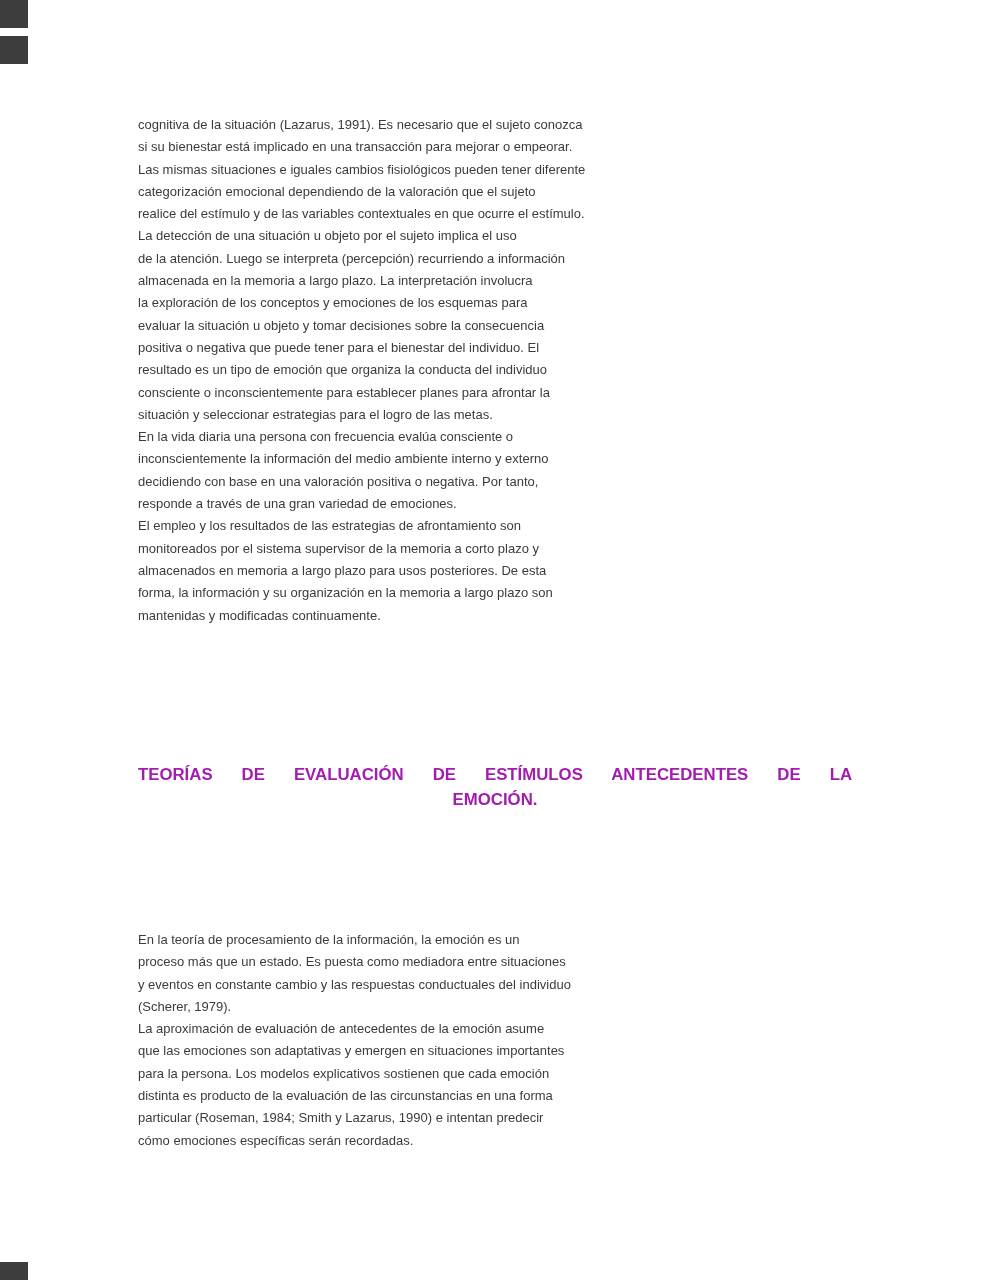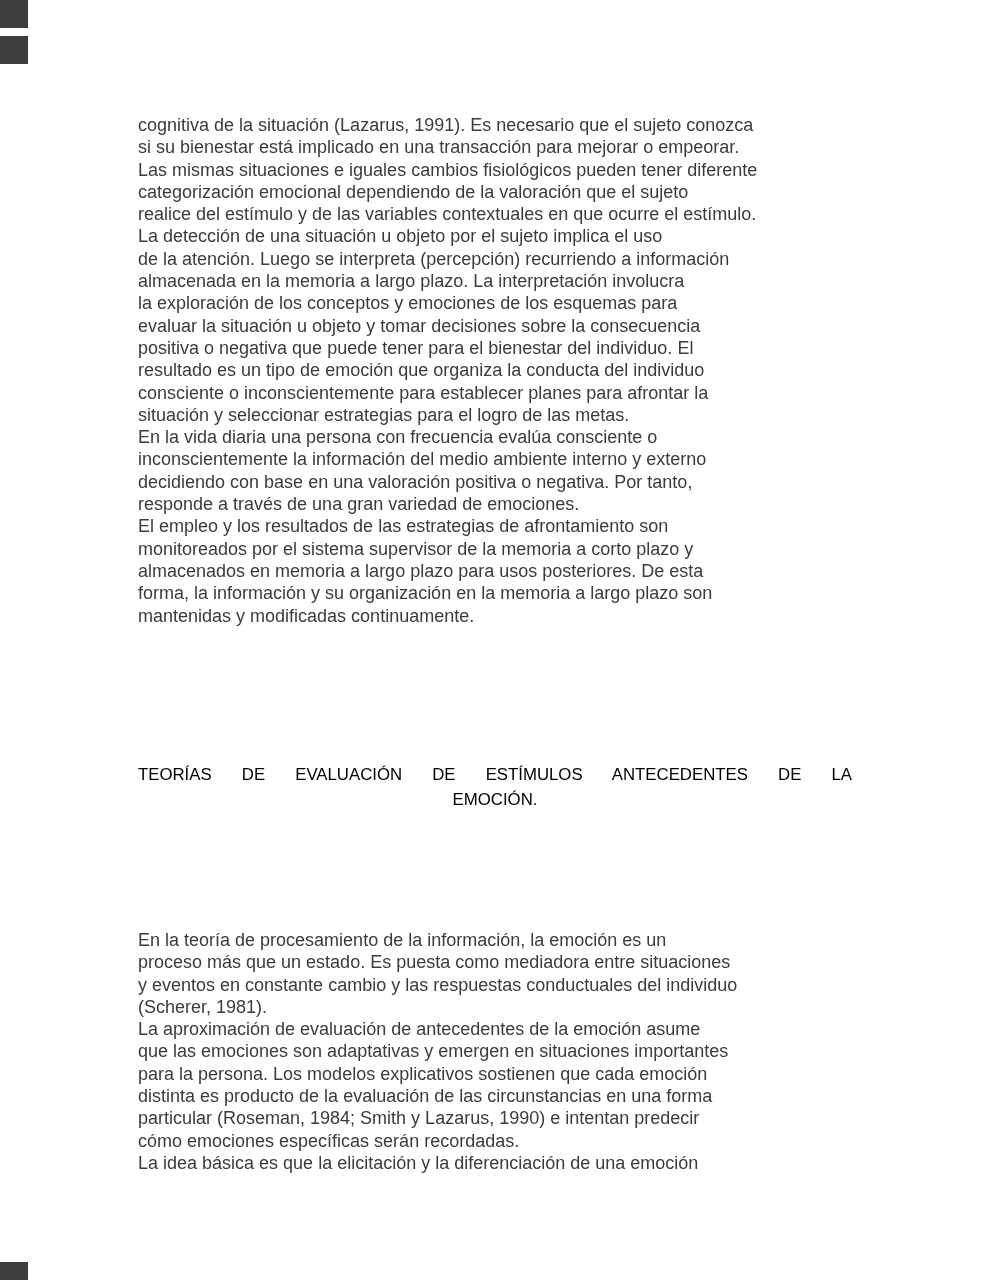--- a/index.html
+++ b/index.html
@@ -25,37 +25,37 @@
   }
   .ef-top-1 { top: 0; height: 28px; }
   .ef-top-2 { top: 36px; height: 28px; }
   .ef-bottom { top: 1262px; height: 18px; }
 
   .text-block {
     position: absolute;
     left: 138px;
     width: 760px;
     color: #3b3b3b;
-    font-size: 18px;
+    font-size: 13px;
     line-height: 22.3px;
     font-weight: 400;
   }
   .para { white-space: pre-line; }
   .body1 { top: 114px; }
   .body2 { top: 929px; }
 
   .heading {
     position: absolute;
     left: 138px;
     width: 714px;
     top: 762px;
-    color: #000000;
+    color: #a21caf;
     font-size: 16.8px;
     line-height: 25px;
-    font-weight: 400;
+    font-weight: 700;
   }
   .heading-line1 {
     text-align: justify;
     text-align-last: justify;
   }
   .heading-line2 { text-align: center; }
 </style>
 </head>
 <body>
 
@@ -93,23 +93,22 @@
 
   <div class="heading">
     <div class="heading-line1">TEORÍAS DE EVALUACIÓN DE ESTÍMULOS ANTECEDENTES DE LA</div>
     <div class="heading-line2">EMOCIÓN.</div>
   </div>
 
   <div class="text-block body2">
     <p class="para">En la teoría de procesamiento de la información, la emoción es un
 proceso más que un estado. Es puesta como mediadora entre situaciones
 y eventos en constante cambio y las respuestas conductuales del individuo
-(Scherer, 1981).</p>
+(Scherer, 1979).</p>
     <p class="para">La aproximación de evaluación de antecedentes de la emoción asume
 que las emociones son adaptativas y emergen en situaciones importantes
 para la persona. Los modelos explicativos sostienen que cada emoción
 distinta es producto de la evaluación de las circunstancias en una forma
 particular (Roseman, 1984; Smith y Lazarus, 1990) e intentan predecir
 cómo emociones específicas serán recordadas.</p>
-    <p class="para">La idea básica es que la elicitación y la diferenciación de una emoción</p>
   </div>
 
 </div>
 
 </body></html>

